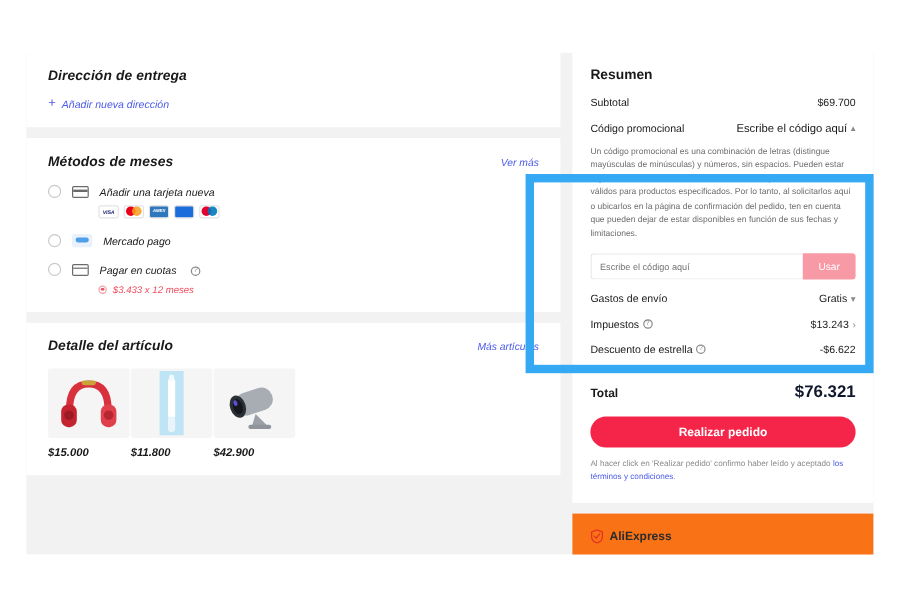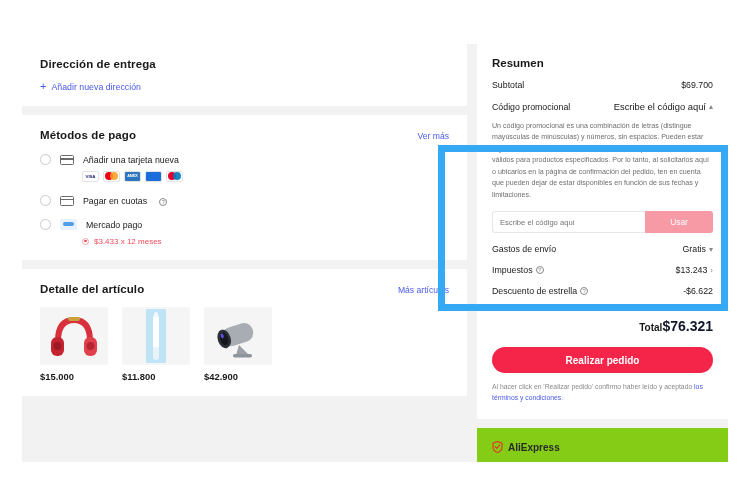--- a/index.html
+++ b/index.html
@@ -18,21 +18,21 @@
     position: absolute;
     left: 22px; top: 44px;
     width: 706px; height: 418px;
     background: #f2f2f2;
     overflow: hidden;
   }
 
   
   .left-col {
     position: absolute; left: 0; top: 0;
-    width: 445px; height: 418px;
+    width: 445px; height: 418px; font-style: italic;
   }
   .card {
     background: #ffffff;
     margin-bottom: 9px;
     padding: 14px 18px 14px 18px;
   }
   .card-title {
     font-size: 11.5px; font-weight: bold; color: #191919;
     letter-spacing: .1px;
   }
@@ -112,21 +112,21 @@
   }
   .ins-dot::after {
     content:""; position:absolute; left:1.4px; top:1.4px;
     width:2.6px; height:2.6px; border-radius:50%; background:#ef4b5e;
   }
 
   .ship-line1 { margin-top: 11px; font-size: 8.6px; font-weight: bold; color:#191919; }
   .ship-line2 { margin-top: 4px; font-size: 8.6px; color:#5c5c5c; }
 
   
-  .products { display: flex; gap: 14px; margin-top: 12px; }
+  .products { display: flex; gap: 1px; margin-top: 12px; }
   .prod { width: 68px; }
   .thumb {
     width: 68px; height: 58px; background: #f5f5f5;
     border-radius: 2px; position: relative; overflow: hidden;
     display:flex; align-items:center; justify-content:center;
   }
   .prod-price { margin-top: 6px; font-size: 9.4px; font-weight: bold; color:#191919; }
 
   
   .right-col {
@@ -149,45 +149,45 @@
     margin-top: 9px; font-size: 7.1px; line-height: 1.62; color: #6e6e6e;
   }
   .promo-input-row { display: flex; margin-top: 10px; height: 22px; }
   .promo-input {
     flex: 1; border: 1px solid #e6e6e6; border-right: none;
     border-radius: 3px 0 0 3px; font-size: 7.6px; color: #b5b5b5;
     padding: 0 7px; outline: none; background:#fff;
     font-family: "Liberation Sans", sans-serif;
   }
   .promo-btn {
-    width: 68px; background: #f79aa6; border: none;
+    width: 44px; background: #f79aa6; border: none;
     border-radius: 0 3px 3px 0; color: #ffffff; font-size: 8.4px;
     cursor: pointer; font-family: "Liberation Sans", sans-serif;
   }
   .discount-val { color:#ef4b5e; }
   .divider { height:1px; background:#efefef; margin-top: 11px; }
   .total-row {
-    display:flex; justify-content:flex-end; align-items:baseline;
+    display:flex; justify-content:space-between; align-items:baseline;
     margin-top: 10px;
   }
   .total-lbl { font-size: 10px; font-weight: bold; color:#191919; }
   .total-val { font-size: 14px; font-weight: bold; color:#0f172a; }
 
   .order-btn {
     width: 100%; height: 26px; margin-top: 13px;
     background: #f5254a; border: none; border-radius: 14px;
     color: #ffffff; font-size: 10px; font-weight: bold; cursor: pointer;
     font-family: "Liberation Sans", sans-serif;
   }
   .terms {
     margin-top: 9px; font-size: 6.8px; line-height: 1.6; color: #8a8a8a;
   }
   .terms a { color: #4a5ae8; text-decoration: none; }
 
-  .ali-card { background:#84cc16; margin-top: 9px; padding: 13px 15px 14px 15px; }
+  .ali-card { background:#f97316; margin-top: 9px; padding: 13px 15px 14px 15px; }
   .ali-head { display:flex; align-items:center; gap:5px; }
   .shield {
     width: 11px; height: 12px; flex:none;
   }
   .ali-name { font-size: 10px; font-weight: bold; color:#2b2b2b; }
 
   
   .annotation {
     position: absolute;
     left: 438px; top: 145px;
@@ -207,21 +207,21 @@
       <div class="card">
         <div class="card-title">Dirección de entrega</div>
         <div class="add-address">
           <span class="plus">+</span>
           <span>Añadir nueva dirección</span>
         </div>
       </div>
 
       <div class="card">
         <div class="card-head-row">
-          <div class="card-title">Métodos de pago</div>
+          <div class="card-title">Métodos de meses</div>
           <div class="link-blue">Ver más</div>
         </div>
 
         <div class="pay-row">
           <span class="radio"></span>
           <span class="card-ico"></span>
           <span class="pay-label">Añadir una tarjeta nueva</span>
         </div>
         <div class="brands">
           <span class="brand visa">VISA</span>
@@ -236,29 +236,29 @@
           <span class="brand din">
               <span class="din-dots">
                 <i class="a"></i>
                 <i class="b"></i>
               </span>
             </span>
         </div>
 
         <div class="pay-row">
           <span class="radio"></span>
+          <span class="mp-ico"></span>
+          <span class="pay-label">Mercado pago</span>
+        </div>
+
+        <div class="pay-row">
+          <span class="radio"></span>
           <span class="card-ico"></span>
           <span class="pay-label">Pagar en cuotas</span>
           <span class="info-ico">?</span>
-        </div>
-
-        <div class="pay-row">
-          <span class="radio"></span>
-          <span class="mp-ico"></span>
-          <span class="pay-label">Mercado pago</span>
         </div>
         <div class="installment">
           <span class="ins-dot"></span>
           <span>$3.433 x 12 meses</span>
         </div>
       </div>
 
 
       <div class="card">
         <div class="card-head-row">

